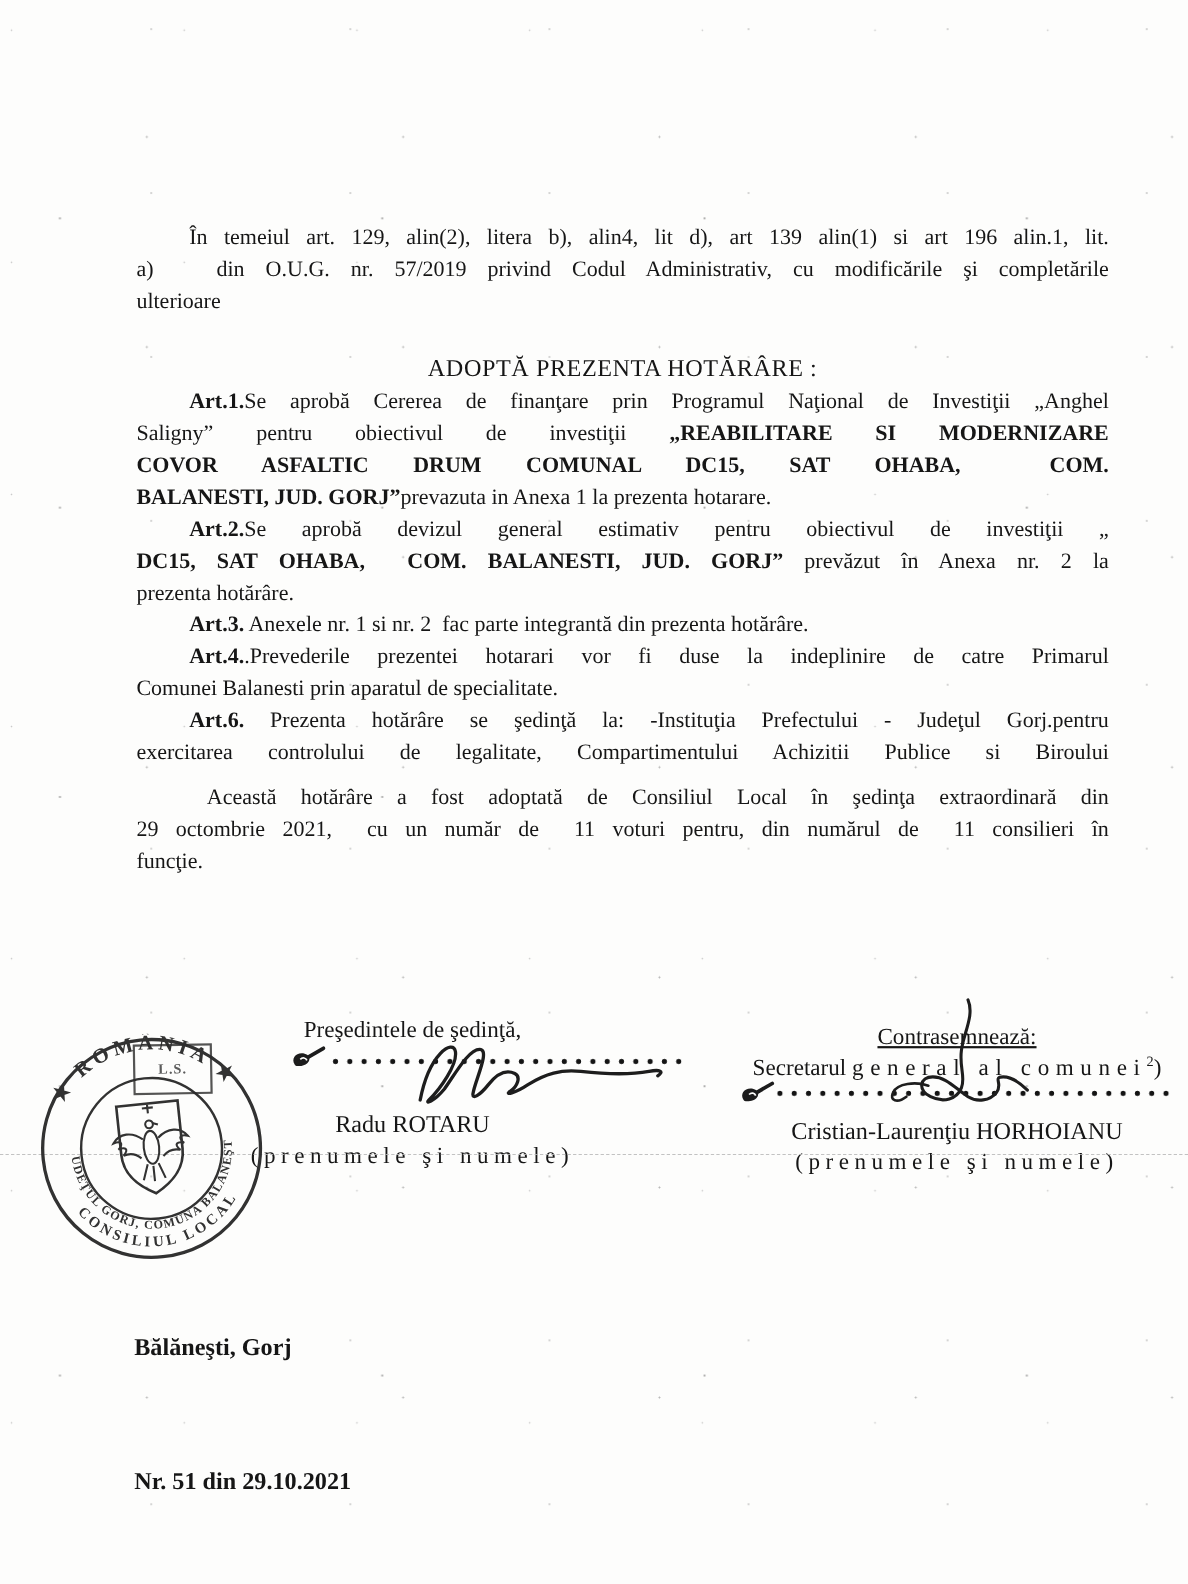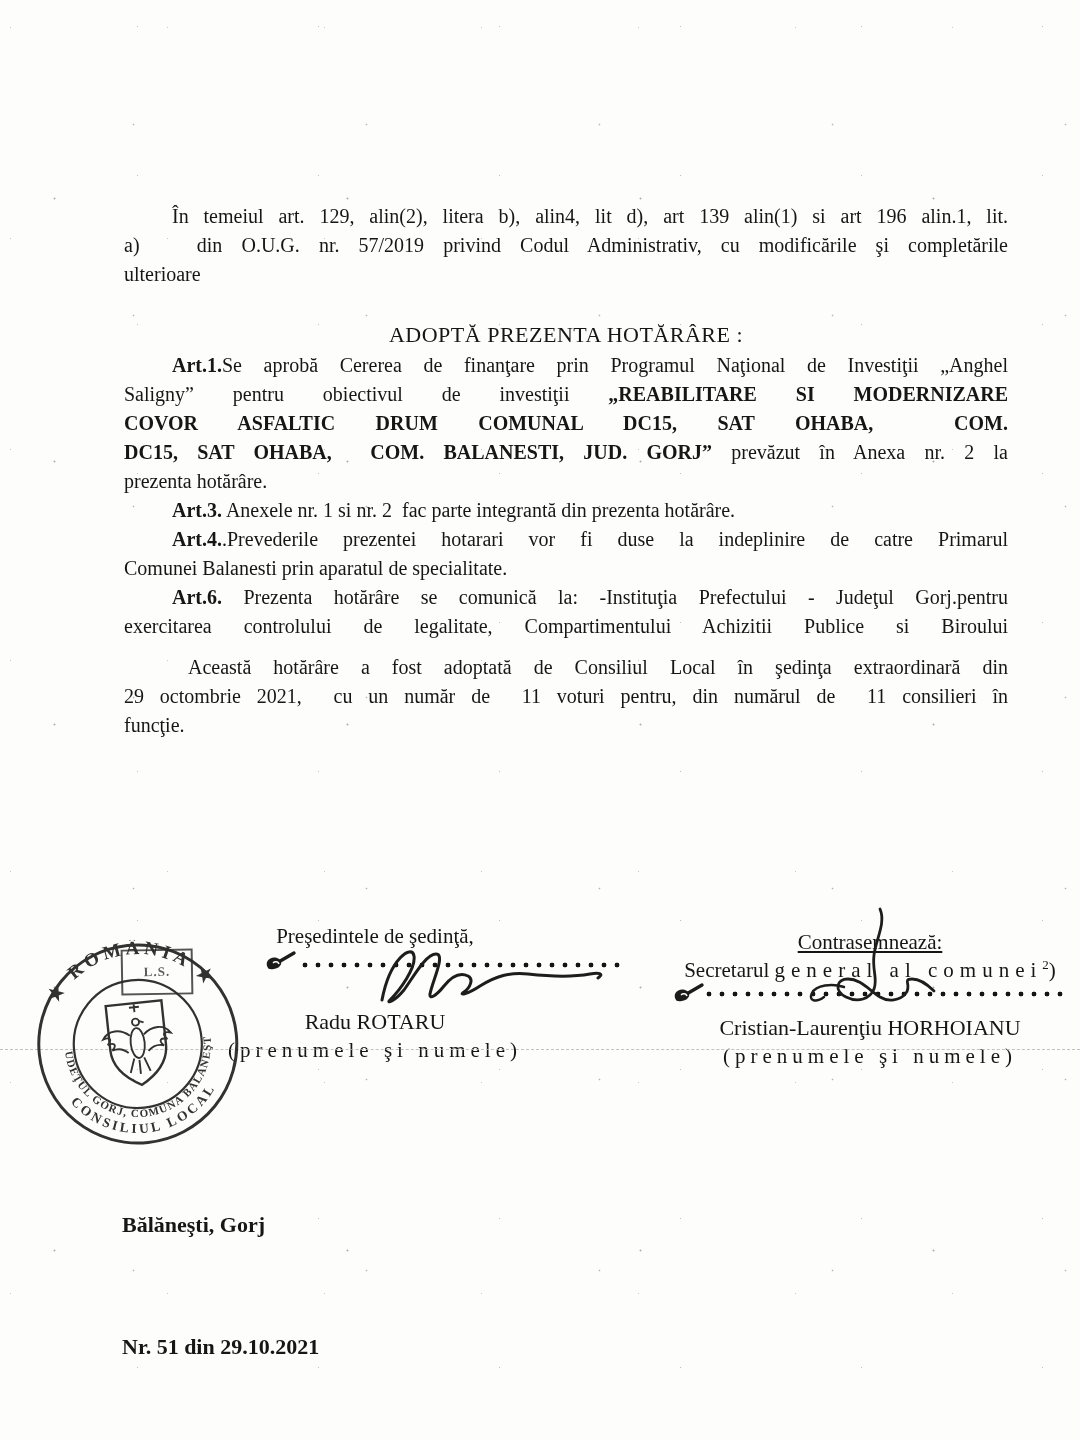--- a/index.html
+++ b/index.html
@@ -74,34 +74,36 @@
 <div id="doc-body" class="doc-body">
     <div class="para">
       <div class="tline" style="text-indent: 48px;"><span>În temeiul art. 129, alin(2), litera b), alin4, lit d), art 139 alin(1) si art 196 alin.1, lit.</span></div>
       <div class="tline"><span>a)&nbsp;&nbsp; din O.U.G. nr. 57/2019 privind Codul Administrativ, cu modificările şi completările</span></div>
       <div class="tline last"><span>ulterioare</span></div>
     </div>
     <div class="para" style="margin-top: 62px;">
       <div class="tline" style="text-indent: 48px;"><span class="u">Art.1.</span><span>Se aprobă Cererea de finanţare prin Programul Naţional de Investiţii „Anghel</span></div>
       <div class="tline"><span>Saligny” pentru obiectivul de investiţii </span><span class="b">„REABILITARE SI MODERNIZARE</span></div>
       <div class="tline"><span class="b">COVOR ASFALTIC DRUM COMUNAL DC15, SAT OHABA, &nbsp;COM.</span></div>
+      <div class="tline last"><span class="b">BALANESTI, JUD. GORJ”</span><span>prevazuta in Anexa 1 la prezenta hotarare.</span></div>
     </div>
     <div class="para">
+      <div class="tline" style="text-indent: 48px;"><span class="u">Art.2.</span><span>Se aprobă devizul general estimativ pentru obiectivul de investiţii „</span></div>
       <div class="tline"><span class="b">DC15, SAT OHABA, &nbsp;COM. BALANESTI, JUD. GORJ”</span><span> prevăzut în Anexa nr. 2 la</span></div>
       <div class="tline last"><span>prezenta hotărâre.</span></div>
     </div>
     <div class="para">
       <div class="tline last" style="text-indent: 48px;"><span class="u">Art.3.</span><span> Anexele nr. 1 si nr. 2 &nbsp;fac parte integrantă din prezenta hotărâre.</span></div>
     </div>
     <div class="para">
       <div class="tline" style="text-indent: 48px;"><span class="u">Art.4.</span><span>.Prevederile prezentei hotarari vor fi duse la indeplinire de catre Primarul</span></div>
       <div class="tline last"><span>Comunei Balanesti prin aparatul de specialitate.</span></div>
     </div>
     <div class="para">
-      <div class="tline" style="text-indent: 48px;"><span class="u">Art.6.</span><span> Prezenta hotărâre se comunică la: -Instituţia Prefectului - Judeţul Gorj.pentru</span></div>
+      <div class="tline" style="text-indent: 48px;"><span class="u">Art.6.</span><span> Prezenta hotărâre se şedinţă la: -Instituţia Prefectului - Judeţul Gorj.pentru</span></div>
       <div class="tline"><span>exercitarea controlului de legalitate, Compartimentului Achizitii Publice si Biroului</span></div>
     </div>
     <div class="para" style="margin-top: 12px;">
       <div class="tline" style="text-indent: 64px;"><span>Această hotărâre a fost adoptată de Consiliul Local în şedinţa extraordinară din</span></div>
       <div class="tline"><span>29 octombrie 2021, &nbsp;cu un număr de &nbsp;11 voturi pentru, din numărul de &nbsp;11 consilieri în</span></div>
       <div class="tline last"><span>funcţie.</span></div>
     </div>
   </div>
 
 <div class="heading">ADOPTĂ PREZENTA HOTĂRÂRE :</div>

